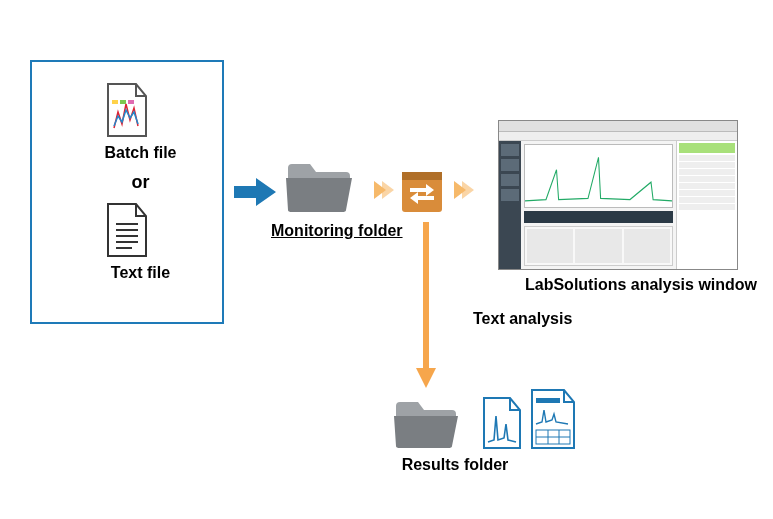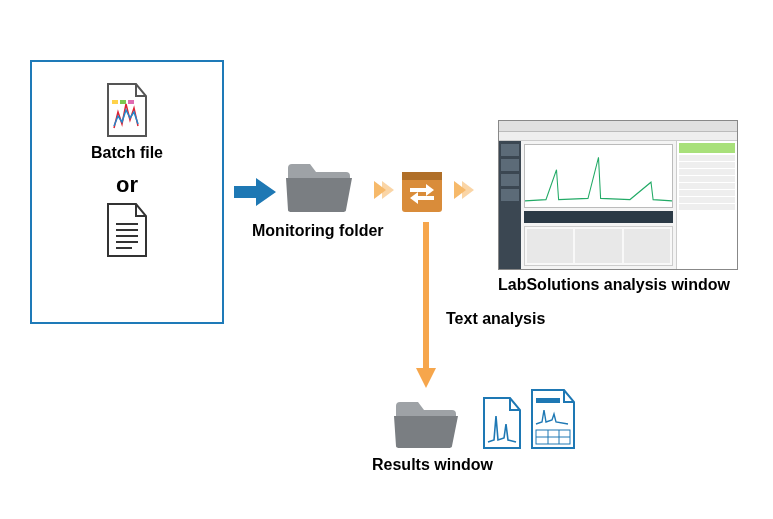--- a/index.html
+++ b/index.html
@@ -12,20 +12,21 @@
     position: relative;
     overflow: hidden;
   }
   .abs { position: absolute; }
   .label {
     font-size: 16px;
     font-weight: bold;
     color: #000;
     text-align: center;
     white-space: nowrap;
+    margin-left: 27px;
   }
   .files-box {
     border: 2px solid #1e7ab8;
     width: 190px;
     height: 260px;
     left: 30px;
     top: 60px;
   }
 </style>
 </head>
@@ -39,48 +40,49 @@
       <path d="M32 2 V14 H42" fill="none" stroke="#555" stroke-width="2"></path>
 
       <path d="M10 46 L14 30 L18 42 L22 22 L26 38 L30 26 L34 44" fill="none" stroke="#d23" stroke-width="1.5"></path>
       <path d="M10 44 L14 34 L18 40 L22 28 L26 36 L30 30 L34 42" fill="none" stroke="#28c" stroke-width="1.5"></path>
       <rect x="8" y="18" width="6" height="4" fill="#ffd24a"></rect>
       <rect x="16" y="18" width="6" height="4" fill="#7ec850"></rect>
       <rect x="24" y="18" width="6" height="4" fill="#e06bb0"></rect>
     </svg>
   </div>
   <div class="abs label" style="left:0; right:0; top:82px;">Batch file</div>
-  <div class="abs label" style="left:0; right:0; top:110px; font-size:22px;">or</div>
+  <div class="abs label" style="left:0; right:0; top:110px; font-size:18px;">or</div>
 
   <div class="abs" style="left:72px; top:140px;">
     <svg width="46" height="58" viewBox="0 0 46 58">
       <path d="M4 2 H32 L42 14 V54 H4 Z" fill="#fff" stroke="#333" stroke-width="2"></path>
       <path d="M32 2 V14 H42" fill="none" stroke="#333" stroke-width="2"></path>
       <line x1="12" y1="22" x2="34" y2="22" stroke="#333" stroke-width="2"></line>
       <line x1="12" y1="28" x2="34" y2="28" stroke="#333" stroke-width="2"></line>
       <line x1="12" y1="34" x2="34" y2="34" stroke="#333" stroke-width="2"></line>
       <line x1="12" y1="40" x2="34" y2="40" stroke="#333" stroke-width="2"></line>
       <line x1="12" y1="46" x2="28" y2="46" stroke="#333" stroke-width="2"></line>
     </svg>
   </div>
+  <div class="abs label" style="left:0; right:0; top:202px;">Text file</div>
 </div>
 
 <div class="abs" style="left:232px; top:172px;">
   <svg width="48" height="40" viewBox="0 0 48 40">
     <path d="M2 14 H24 V6 L44 20 L24 34 V26 H2 Z" fill="#1e78b4"></path>
   </svg>
 </div>
 
 <div class="abs" style="left:284px; top:160px;">
   <svg width="70" height="56" viewBox="0 0 70 56">
     <path d="M4 14 L4 8 Q4 4 8 4 L26 4 L32 12 L62 12 Q66 12 66 16 L66 18 L4 18 Z" fill="#9ea2a6"></path>
     <path d="M2 18 L68 18 L62 50 Q62 52 58 52 L8 52 Q4 52 4 50 Z" fill="#7a7e82"></path>
   </svg>
 </div>
-<div class="abs label" style="left:252px; top:222px; width:130px;">Monitoring folder</div>
+<div class="abs label" style="left:244px; top:222px; width:130px;text-decoration:underline;">Monitoring folder</div>
 
 <div class="abs" style="left:370px; top:177px;">
   <svg width="26" height="26" viewBox="0 0 26 26">
     <path d="M4 4 L16 13 L4 22 Z" fill="#f6b96a"></path>
     <path d="M12 4 L24 13 L12 22 Z" fill="#f6b96a" opacity="0.6"></path>
   </svg>
 </div>
 
 <div class="abs" style="left:400px; top:170px;">
   <svg width="44" height="44" viewBox="0 0 44 44">
@@ -152,21 +154,21 @@
     <path d="M2 146 L22 146 L12 166 Z" fill="#f6a64c"></path>
   </svg>
 </div>
 
 <div class="abs" style="left:392px; top:398px;">
   <svg width="68" height="54" viewBox="0 0 68 54">
     <path d="M4 14 L4 8 Q4 4 8 4 L26 4 L32 12 L60 12 Q64 12 64 16 L64 18 L4 18 Z" fill="#9ea2a6"></path>
     <path d="M2 18 L66 18 L60 48 Q60 50 56 50 L8 50 Q4 50 4 48 Z" fill="#7a7e82"></path>
   </svg>
 </div>
-<div class="abs label" style="left:372px; top:456px; width:112px;">Results window</div>
+<div class="abs label" style="left:372px; top:456px; width:112px;">Results folder</div>
 
 <div class="abs" style="left:480px; top:396px;">
   <svg width="44" height="56" viewBox="0 0 44 56">
     <path d="M4 2 H30 L40 14 V52 H4 Z" fill="#fff" stroke="#1e78b4" stroke-width="2"></path>
     <path d="M30 2 V14 H40" fill="none" stroke="#1e78b4" stroke-width="2"></path>
     <polyline points="8,46 14,44 16,20 18,44 24,42 26,28 28,44 36,46" fill="none" stroke="#1e78b4" stroke-width="1.6"></polyline>
   </svg>
 </div>
 <div class="abs" style="left:528px; top:388px;">
   <svg width="50" height="64" viewBox="0 0 50 64">

